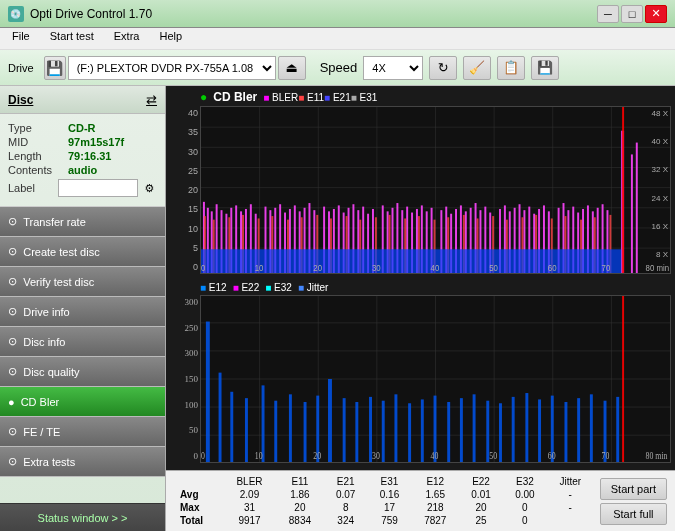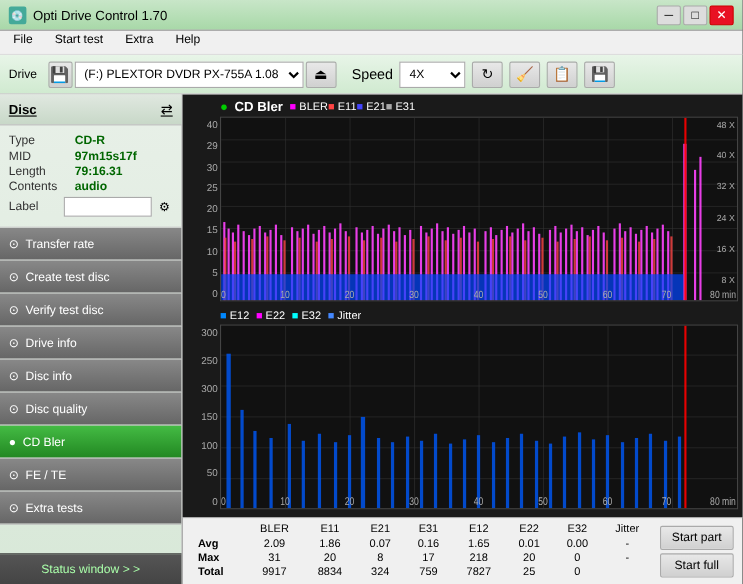--- a/index.html
+++ b/index.html
@@ -280,21 +280,21 @@
           <span><span style="color:#ff4444;font-weight:bold;">■</span> <span>E11</span></span>
           <span><span style="color:#4444ff;font-weight:bold;">■</span> <span>E21</span></span>
           <span><span style="color:#aaaaaa;font-weight:bold;">■</span> <span>E31</span></span>
         </span>
       </div>
 
       <div style="display:flex;height:calc(100% - 22px);">
 
         <div style="width:30px;display:flex;flex-direction:column;justify-content:space-between;padding:2px 2px;color:#aaa;font-size:9px;text-align:right;flex-shrink:0;">
           <span>40</span>
-            <span>29</span>
+            <span>35</span>
             <span>30</span>
             <span>25</span>
             <span>20</span>
             <span>15</span>
             <span>10</span>
             <span>5</span>
             <span>0</span>
         </div>
 
         <div style="flex:1;position:relative;background:#111;border:1px solid #444;">
@@ -468,21 +468,21 @@
 
       <div style="display:flex;align-items:center;gap:6px;padding:2px 0 2px 30px;color:white;">
         <span style="display:flex;gap:6px;font-size:10px;">
           <span><span style="color:#0088ff;font-weight:bold;">■</span> <span>E12</span></span>
           <span><span style="color:#ff00ff;font-weight:bold;">■</span> <span>E22</span></span>
           <span><span style="color:#00ffff;font-weight:bold;">■</span> <span>E32</span></span>
           <span><span style="color:#4488ff;font-weight:bold;">■</span> <span>Jitter</span></span>
         </span>
       </div>
 
-      <div style="display:flex;height:calc(100% - 22px);">
+      <div style="display:flex;height:calc(100% - 22px);font-family:Liberation Serif, serif;">
 
         <div style="width:30px;display:flex;flex-direction:column;justify-content:space-between;padding:2px 2px;color:#aaa;font-size:9px;text-align:right;flex-shrink:0;">
           <span>300</span>
             <span>250</span>
             <span>300</span>
             <span>150</span>
             <span>100</span>
             <span>50</span>
             <span>0</span>
         </div>

